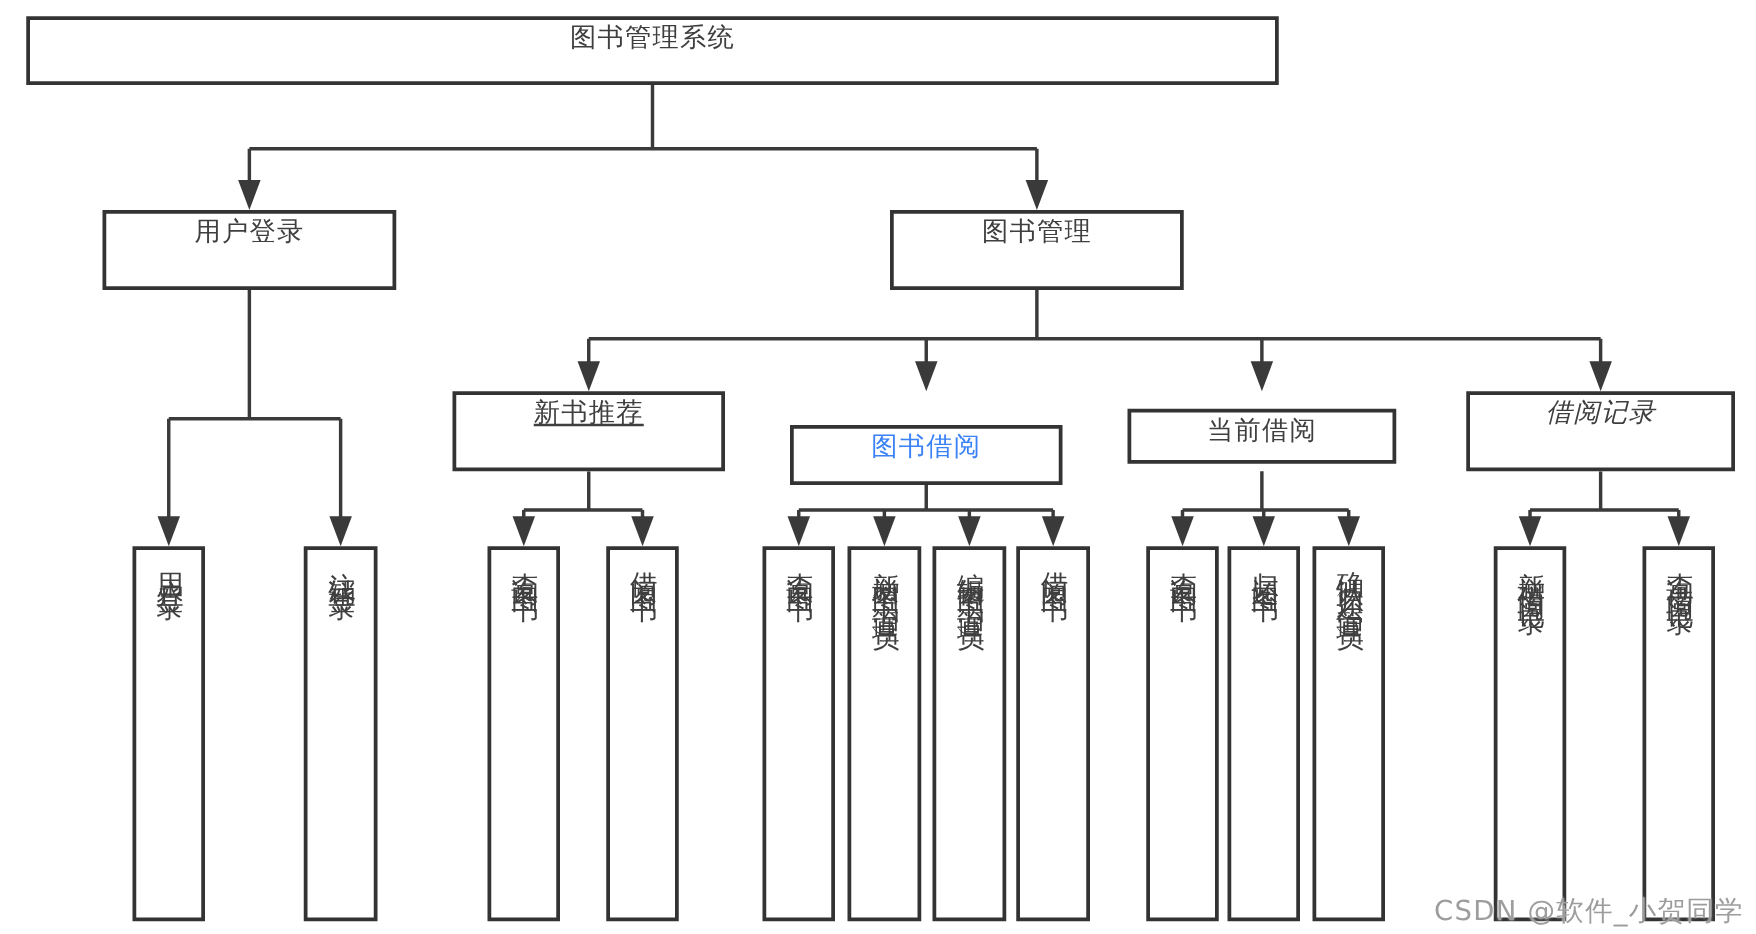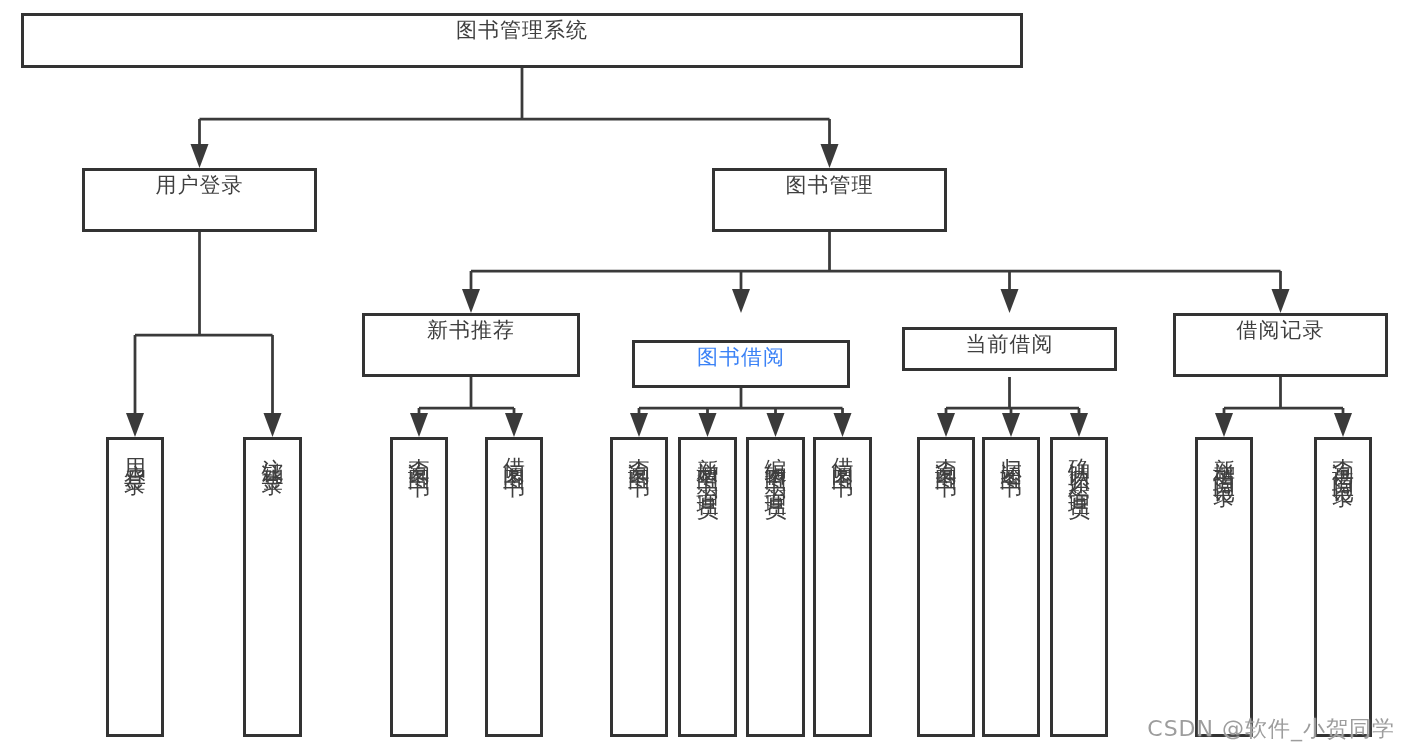--- a/index.html
+++ b/index.html
@@ -75,30 +75,30 @@
   <div id="nodes-layer">
       <div class="node h" style="left: 21px; top: 13px; width: 1002px; height: 55px; border-color: rgb(51, 51, 51); color: rgb(63, 63, 63);">
         <span class="lbl">图书管理系统</span>
       </div>
       <div class="node h" style="left: 82px; top: 168px; width: 235px; height: 64px; border-color: rgb(51, 51, 51); color: rgb(63, 63, 63);">
         <span class="lbl">用户登录</span>
       </div>
       <div class="node h" style="left: 712px; top: 168px; width: 235px; height: 64px; border-color: rgb(51, 51, 51); color: rgb(63, 63, 63); font-family: Liberation Serif, serif;">
         <span class="lbl">图书管理</span>
       </div>
-      <div class="node h" style="left: 362px; top: 313px; width: 218px; height: 64px; border-color: rgb(51, 51, 51); color: rgb(63, 63, 63);">
+      <div class="node h" style="left: 362px; top: 313px; width: 218px; height: 64px; border-color: rgb(51, 51, 51); color: rgb(63, 63, 63); text-decoration: underline;">
         <span class="lbl">新书推荐</span>
       </div>
       <div class="node h" style="left: 632px; top: 313px; width: 218px; height: 48px; border-color: rgb(51, 51, 51); color: #3b82f6; margin-top: 27px;">
         <span class="lbl">图书借阅</span>
       </div>
       <div class="node h" style="left: 902px; top: 327px; width: 215px; height: 44px; border-color: rgb(51, 51, 51); color: rgb(63, 63, 63);">
         <span class="lbl">当前借阅</span>
       </div>
-      <div class="node h" style="left: 1173px; top: 313px; width: 215px; height: 64px; border-color: rgb(51, 51, 51); color: rgb(63, 63, 63);">
+      <div class="node h" style="left: 1173px; top: 313px; width: 215px; height: 64px; border-color: rgb(51, 51, 51); color: rgb(63, 63, 63); font-style: italic;">
         <span class="lbl">借阅记录</span>
       </div>
       <div class="node v" style="left: 106px; top: 437px; width: 58px; height: 300px; border-color: rgb(51, 51, 51); color: rgb(63, 63, 63);">
         <span class="lbl">用户登录</span>
       </div>
       <div class="node v" style="left: 243px; top: 437px; width: 59px; height: 300px; border-color: rgb(51, 51, 51); color: rgb(63, 63, 63);">
         <span class="lbl">注销登录</span>
       </div>
       <div class="node v" style="left: 390px; top: 437px; width: 58px; height: 300px; border-color: rgb(51, 51, 51); color: rgb(63, 63, 63);">
         <span class="lbl">查询图书</span>

